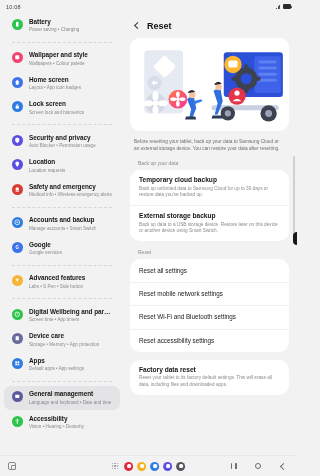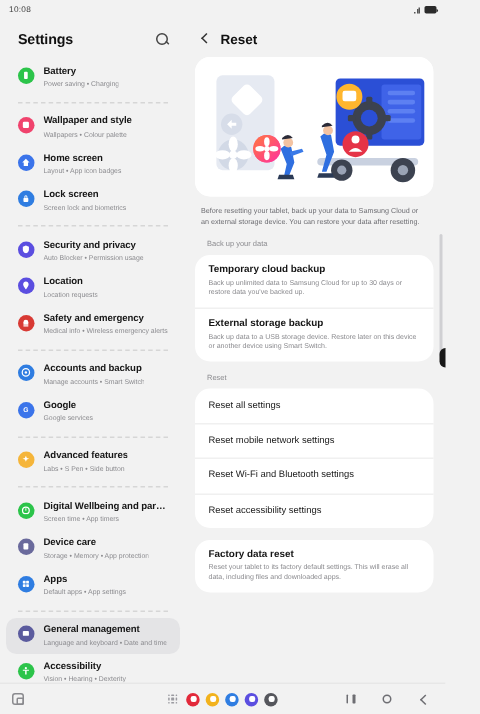--- a/index.html
+++ b/index.html
@@ -115,24 +115,20 @@
           <i></i>
           <i></i>
         </span>
       <span class="batt"></span>
     </div>
   </div>
 
   <div class="content">
 
     <div class="sidebar">
-      <div class="sidebar-head">
-        <div class="sidebar-title">Settings</div>
-        <div class="search-ico"></div>
-      </div>
       <div class="slist" id="sidebar-list">
           <div class="srow">
             <div class="sicon" style="background: rgb(44, 196, 74);">
               <svg viewBox="0 0 16 16">
                 <rect x="5" y="2" width="6" height="12" rx="1.5"></rect>
               </svg>
             </div>
             <div class="stext">
               <div class="slabel">Battery</div>
               <div class="ssub">Power saving  •  Charging</div>

